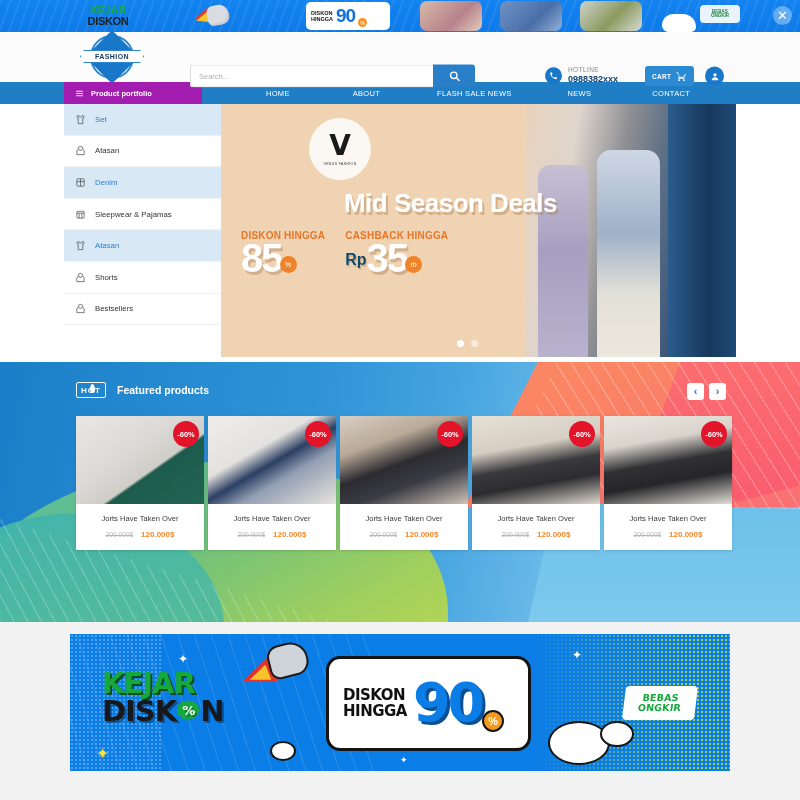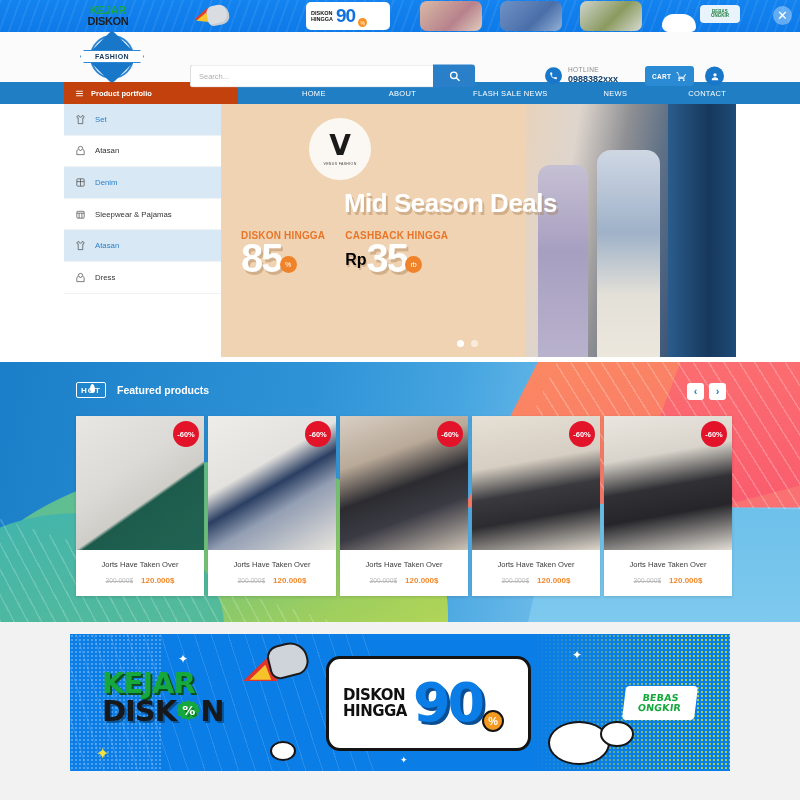--- a/index.html
+++ b/index.html
@@ -141,21 +141,21 @@
 
   .userbtn {
     position:absolute; left:705px; top:44px; transform:translateY(-50%);
     width:19px;height:19px;border-radius:50%; background:#1877c9;
     display:flex;align-items:center;justify-content:center; cursor:pointer;
   }
 
   
   .nav { height:22px; background:#1f7ec4; display:flex; align-items:stretch; }
   .nav .portfolio {
-    width:174px; margin-left:64px; background:#c2410c;
+    width:138px; margin-left:64px; background:#a21caf;
     display:flex; align-items:center; gap:7px; padding-left:11px; cursor:pointer;
   }
   .nav .portfolio .ptxt { font-size:7.5px; font-weight:bold; color:#fff; }
   .nav .links { flex:1; display:flex; align-items:center; }
   .nav .links a {
     color:#fff; font-size:7.5px; text-decoration:none; letter-spacing:.3px;
     cursor:pointer; white-space:nowrap;
   }
   .nav .links a:nth-child(1){ margin-left:64px; }
   .nav .links a:nth-child(2){ margin-left:63px; }
@@ -223,21 +223,21 @@
     letter-spacing:-.5px;
     text-align:right;
   }
   .hero .deals { position:absolute; left:20px; top:126px; display:flex; gap:20px; }
   .hero .deal .dl {
     font-size:10px; font-weight:bold; color:#e8762a; letter-spacing:.2px;
   }
   .hero .deal .dv {
     display:flex; align-items:flex-end; margin-top:-2px;
   }
-  .hero .deal .rp { font-size:16px; font-weight:bold; color:#000000; margin-bottom:8px;
+  .hero .deal .rp { font-size:16px; font-weight:bold; color:#0c4a6e; margin-bottom:8px;
                     text-shadow:1px 2px 0 rgba(170,130,90,.4); }
   .hero .deal .big {
     font-size:40px; font-weight:bold; color:#fff; line-height:.95;
     text-shadow: 2px 3px 0 rgba(170,130,90,.45);
     letter-spacing:-2px;
   }
   .hero .deal .sup {
     width:17px;height:17px;border-radius:50%;background:#f0832a; color:#fff;
     font-size:7px; display:flex;align-items:center;justify-content:center;
     margin-bottom:4px; margin-left:-2px;
@@ -312,21 +312,21 @@
     display:flex;align-items:center;justify-content:center;
     color:#2a7fc9; font-size:11px; font-weight:bold; cursor:pointer; line-height:1;
   }
 
   .cards {
     position:absolute; left:76px; top:54px; display:flex; gap:4px;
   }
   .card {
     width:128px; background:#fff; box-shadow:0 1px 3px rgba(0,0,0,.14);
   }
-  .card .thumb { height:134px; position:relative; overflow:hidden; }
+  .card .thumb { height:88px; position:relative; overflow:hidden; }
   .card .badge {
     position:absolute; right:5px; top:5px; width:26px;height:26px;
     border-radius:50%; background:#e3132a;
     display:flex;align-items:center;justify-content:center;
     color:#fff; font-size:7.5px; font-weight:bold;
   }
   .card .info { padding:10px 6px 11px; text-align:center; }
   .card .pname { font-size:7.6px; color:#3b3b3b; }
   .card .prices { margin-top:7px; display:flex; align-items:center; justify-content:center; gap:8px; }
   .card .old { font-size:6.6px; color:#b9b9b9; text-decoration:line-through; }
@@ -574,21 +574,28 @@
         <svg width="11" height="11" viewBox="0 0 24 24" fill="none" stroke="#444" stroke-width="1.5">
             <path d="M8 3L4 5.5 5.5 9H7v12h10V9h1.5L20 5.5 16 3a4 4 0 0 1-8 0z"></path>
           </svg>
         <span class="lbl">Atasan</span>
       </div>
       <div class="sb-item">
         <svg width="11" height="11" viewBox="0 0 24 24" fill="none" stroke="#444" stroke-width="1.5">
             <path d="M12 3a5 5 0 0 0-5 5v2l-3 2v9h16v-9l-3-2V8a5 5 0 0 0-5-5z"></path>
             <path d="M9 9a3 3 0 0 0 6 0"></path>
           </svg>
-        <span class="lbl">Dress</span>
+        <span class="lbl">Shorts</span>
+      </div>
+      <div class="sb-item">
+        <svg width="11" height="11" viewBox="0 0 24 24" fill="none" stroke="#444" stroke-width="1.5">
+            <path d="M12 3a5 5 0 0 0-5 5v2l-3 2v9h16v-9l-3-2V8a5 5 0 0 0-5-5z"></path>
+            <path d="M9 9a3 3 0 0 0 6 0"></path>
+          </svg>
+        <span class="lbl">Bestsellers</span>
       </div>
     </div>
 
     <div class="hero">
       <div class="left-bg"></div>
       <div class="photo">
         <div class="figure2"></div>
         <div class="figure"></div>
         <div class="curtain"></div>
       </div>

